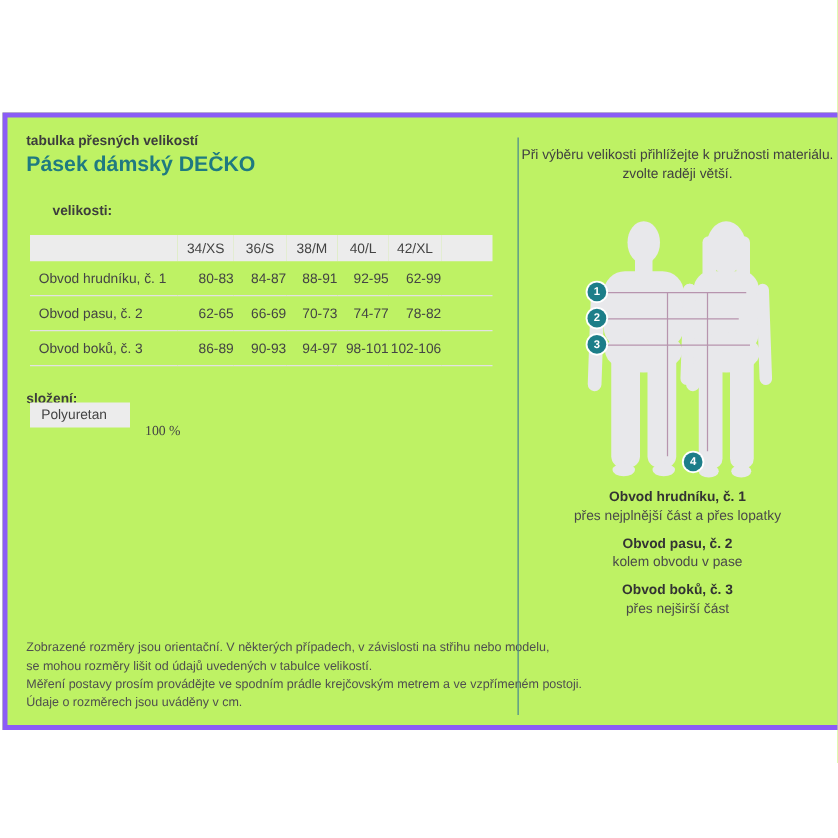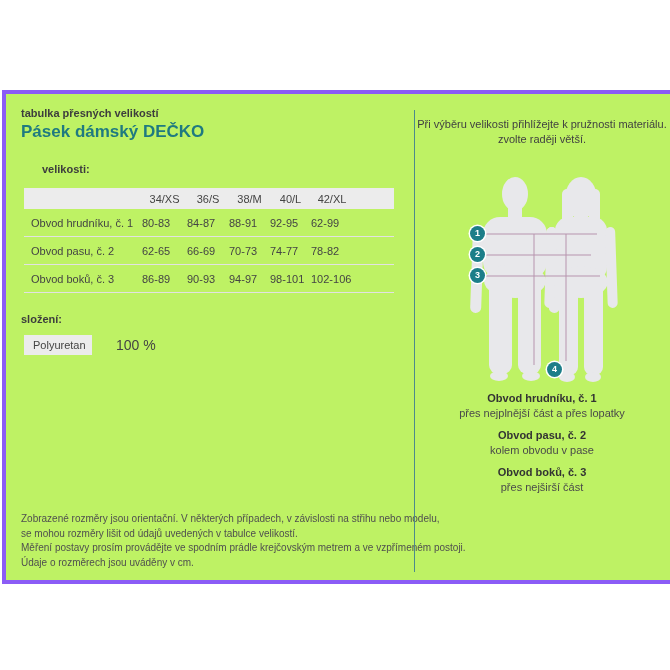--- a/index.html
+++ b/index.html
@@ -23,29 +23,29 @@
   .lbl-sizes{left:15px;top:69px;margin-left:21px;}
   .lbl-composition{left:15px;top:219px;text-align:center;}
   table.size-table{
     position:absolute;left:18px;top:94px;width:370px;
     border-collapse:collapse;table-layout:fixed;font-size:11px;color:#444;
   }
   table.size-table thead th{
     background:#ececec;height:21px;font-weight:normal;text-align:center;padding:0;
   }
   table.size-table tbody td{
-    height:27px;border-bottom:1px solid #e2e2e2;text-align:left;padding:0;
+    height:27px;border-bottom:1px solid #e2e2e2;text-align:right;padding:0;
   }
   table.size-table td.rowlabel{text-align:left;padding-left:7px;}
   .comp-box{
-    position:absolute;left:18px;top:241px;width:68px;height:20px;
+    position:absolute;left:18px;top:228px;width:80px;height:20px;
     background:#ececec;font-size:11px;line-height:20px;padding-left:9px;
     box-sizing:border-box;color:#444;
   }
-  .comp-pct{position:absolute;left:110px;top:241px;font-size:14px;line-height:20px;color:#444;}
+  .comp-pct{position:absolute;left:110px;top:241px;font-size:11px;line-height:20px;color:#444;font-family:Liberation Serif, serif;}
   .footnotes{position:absolute;left:15px;top:418px;font-size:10px;line-height:14.5px;color:#4f4f4f;}
   
   .right-col{position:absolute;left:409px;top:0;width:254px;height:100%;}
   .intro{margin-top:23px;text-align:center;font-size:11px;line-height:15px;color:#414141;}
   .figures{position:absolute;left:437px;top:77px;width:220px;height:216px;}
   .marker{
     position:absolute;width:15px;height:15px;border-radius:50%;
     background:#1c7e89;color:#fff;font-size:9px;font-weight:bold;
     line-height:15px;text-align:center;box-shadow:0 0 0 1.5px #ffffff;
   }

